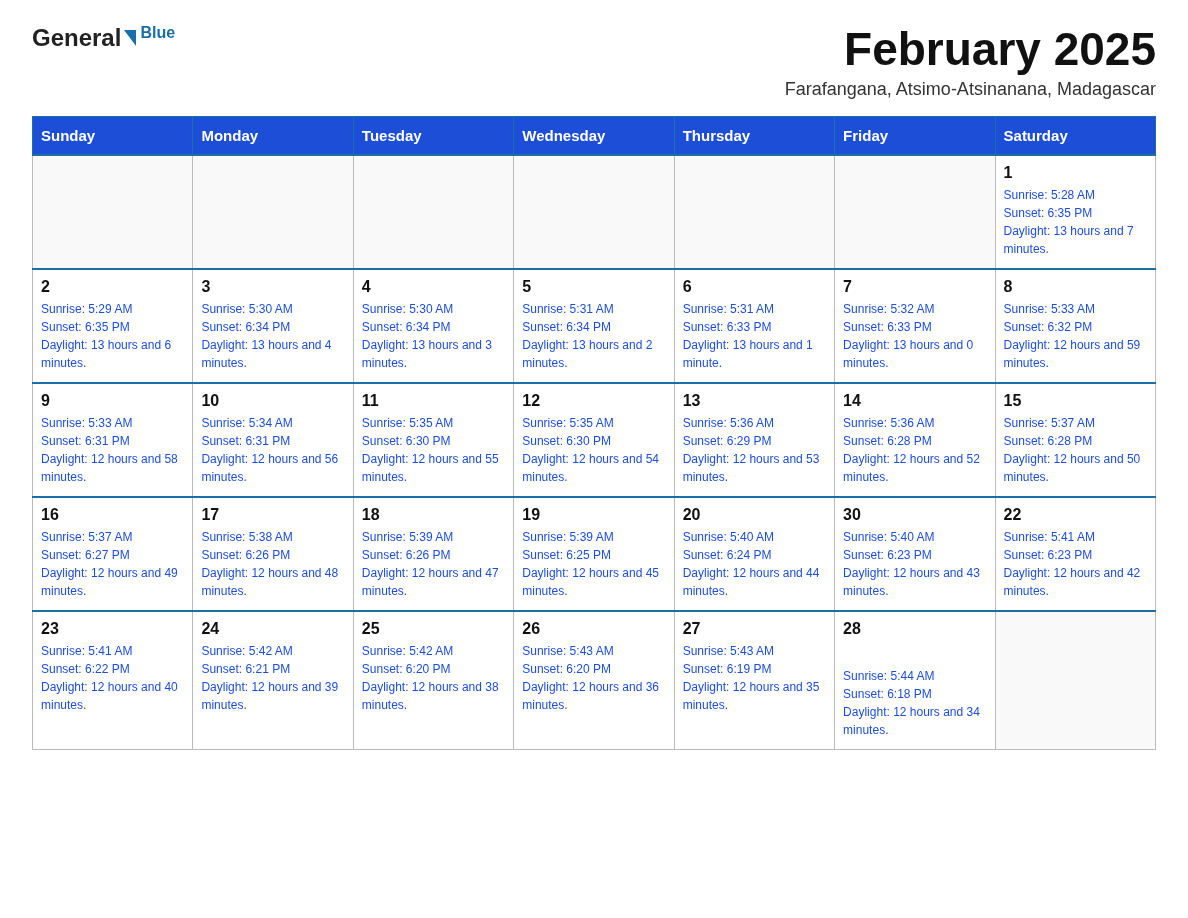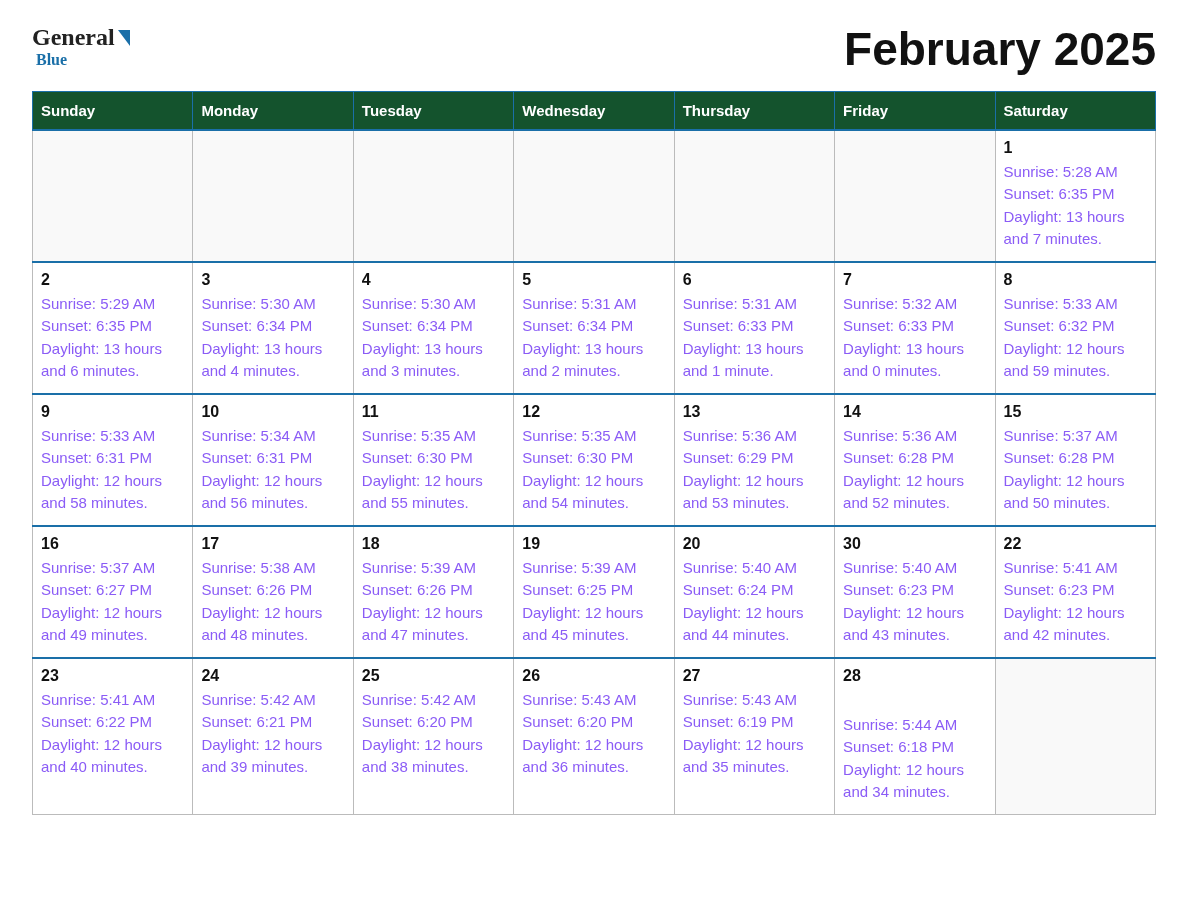--- a/index.html
+++ b/index.html
@@ -28,21 +28,21 @@
       font-size: 18px;
       color: #333;
       margin-top: 4px;
     }
     .calendar {
       width: 100%;
       border-collapse: collapse;
       border: 1px solid #bbb;
     }
     .calendar th {
-      background: #14532d;
+      background: #1d4ed8;
       color: #fff;
       font-size: 15px;
       font-weight: bold;
       padding: 10px 8px;
       text-align: left;
       border: 1px solid #1a6fa8;
     }
     .calendar td {
       vertical-align: top;
       border: 1px solid #bbb;
@@ -56,31 +56,30 @@
     .calendar td.empty {
       background: #f9f9f9;
     }
     .day-number {
       font-size: 16px;
       font-weight: bold;
       color: #111;
       margin-bottom: 4px;
     }
     .day-info {
-      font-size: 15px;
-      color: #8b5cf6;
+      font-size: 12px;
+      color: #1d4ed8;
       line-height: 1.5;
     }
     .week-row td {
       border-top: 2px solid #1a6fa8;
     }
     .logo-wrapper {
       display: flex;
-      flex-direction: column;
-      font-family: Liberation Serif, serif;
+      flex-direction: row;
     }
     .logo-line1 {
       display: flex;
       align-items: center;
     }
     .logo-triangle {
       width: 0;
       height: 0;
       border-left: 12px solid transparent;
       border-right: 0px solid transparent;
@@ -98,20 +97,21 @@
     <div class="logo-line1">
       <span style="font-size:24px;font-weight:bold;color:#222;">General</span>
       <span class="logo-triangle"></span>
     </div>
     <div>
       <span style="font-size:16px;font-weight:bold;color:#1a6fa8;margin-left:4px;">Blue</span>
     </div>
   </div>
   <div class="title-block">
     <div class="month-title">February 2025</div>
+    <div class="location-title">Farafangana, Atsimo-Atsinanana, Madagascar</div>
   </div>
 </div>
 
 <table class="calendar">
   <thead>
     <tr>
     <th>Sunday</th>
         <th>Monday</th>
         <th>Tuesday</th>
         <th>Wednesday</th>

